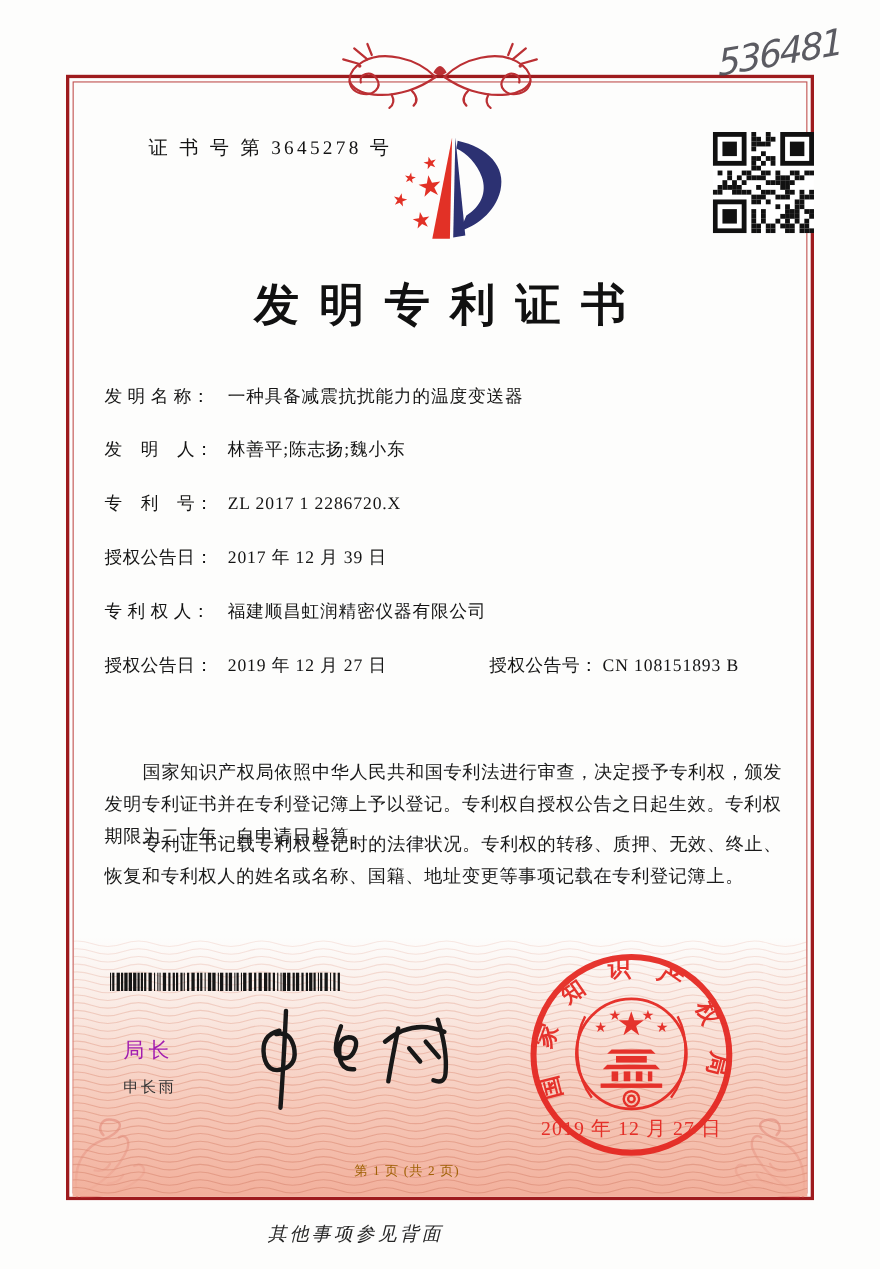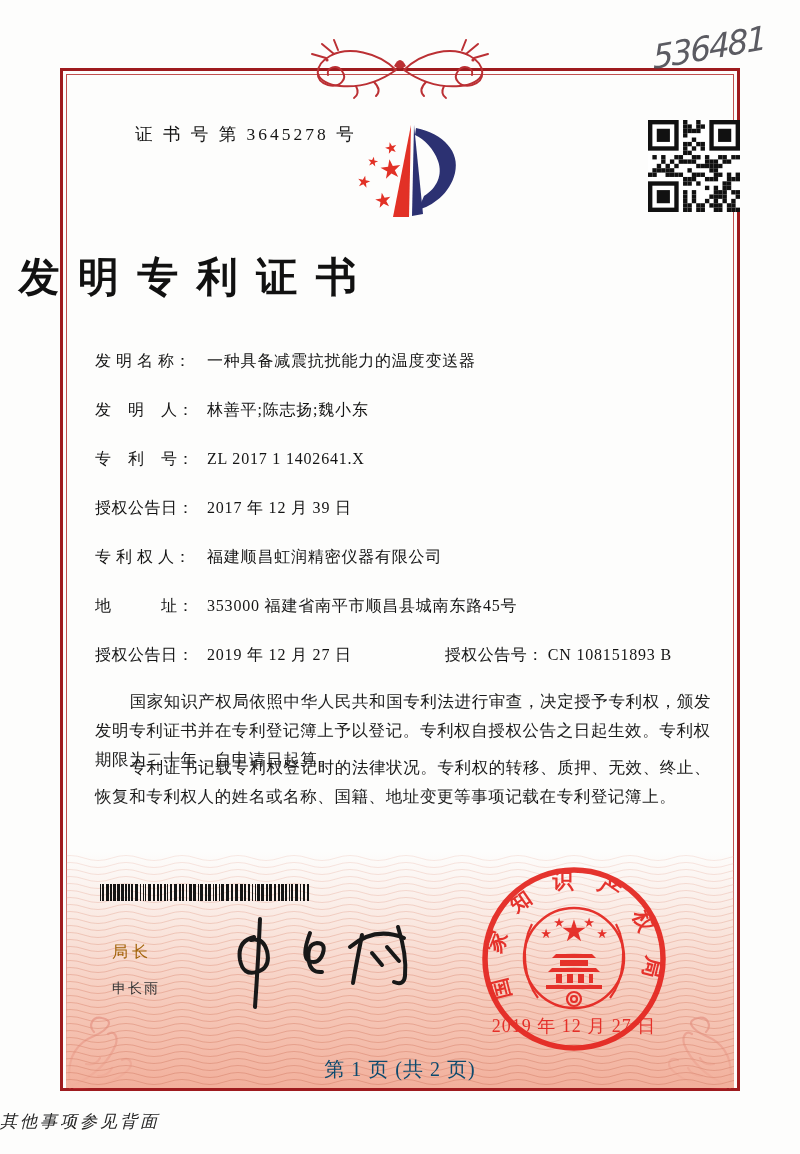--- a/index.html
+++ b/index.html
@@ -8,44 +8,44 @@
   .paper{position:relative;width:800px;height:1154px;background:#fdfdfc;}
   .abs{position:absolute;}
   
   .frame{left:60px;top:68px;width:674px;height:1017px;border:3px solid #9e1b1e;}
   .frame-inner{position:absolute;left:3px;top:3px;right:3px;bottom:3px;border:1px solid #c0504f;}
   
   .handnum{left:652px;top:28px;font-family:"DejaVu Sans",sans-serif;font-style:italic;
            font-size:33px;color:#45454d;transform:rotate(-10deg) skewX(-8deg);
            letter-spacing:-2px;opacity:.88;}
   .cert-no{left:96px;top:122px;font-size:17.5px;letter-spacing:3px;color:#141414;margin-left:39px;}
-  .title{left:0;top:250px;width:800px;font-size:41px;font-weight:bold;
+  .title{left:0;top:250px;width:800px;text-align:center;font-size:41px;font-weight:bold;
          letter-spacing:.45em;text-indent:.45em;color:#111;}
   
   .fields{left:95px;top:350px;width:630px;font-size:16px;color:#141414;}
   .frow{line-height:22px;margin-bottom:27px;white-space:nowrap;}
   .flabel{display:inline-block;width:108px;letter-spacing:.5px;}
   .fvalue{letter-spacing:.8px;}
   .grant2{margin-left:89px;width:auto;}
   
   .para{left:95px;width:620px;font-size:16.5px;line-height:29px;text-indent:2.1em;
         letter-spacing:.6px;color:#1a1a1a;margin:0;}
   .p1{top:687px;} .p2{top:753px;}
   
   .band{left:66px;top:852px;width:668px;height:236px;
         background:linear-gradient(180deg,rgba(247,223,214,0) 0%,rgba(246,206,191,.45) 30%,
                    rgba(244,187,168,.8) 65%,#f2b09c 100%);overflow:hidden;}
   .band svg{position:absolute;left:0;top:0;}
   .barcode{left:100px;top:884px;width:212px;height:17px;}
-  .signer-title{left:112px;top:942px;font-size:16px;font-family:"Liberation Sans",sans-serif;
-                color:#a16207;letter-spacing:4px;}
+  .signer-title{left:112px;top:942px;font-size:19px;font-family:"Liberation Sans",sans-serif;
+                color:#a21caf;letter-spacing:4px;}
   .signer-name{left:112px;top:980px;font-size:14px;font-family:"Liberation Sans",sans-serif;
                color:#333;letter-spacing:2px;}
-  .page-info{left:0;top:1056px;width:800px;text-align:center;font-size:20px;color:#0c4a6e;letter-spacing:1px;}
-  .footer-note{left:0;top:1110px;width:647px;font-size:17px;color:#262626;
+  .page-info{left:0;top:1056px;width:740px;text-align:center;font-size:12px;color:#a16207;letter-spacing:1px;}
+  .footer-note{left:0;top:1110px;width:647px;text-align:center;font-size:17px;color:#262626;
                letter-spacing:3px;font-style:italic;}
 </style>
 </head>
 <body>
 
 <div class="paper">
 
   <div class="abs frame">
     <div class="frame-inner"></div>
   </div>
@@ -247,33 +247,29 @@
     <div class="frow">
       <span class="flabel">发 明 名 称：</span>
       <span class="fvalue">一种具备减震抗扰能力的温度变送器</span>
     </div>
     <div class="frow">
       <span class="flabel">发　明　人：</span>
       <span class="fvalue">林善平;陈志扬;魏小东</span>
     </div>
     <div class="frow">
       <span class="flabel">专　利　号：</span>
-      <span class="fvalue">ZL 2017 1 1402641.X</span>
+      <span class="fvalue">ZL 2017 1 2286720.X</span>
     </div>
     <div class="frow">
       <span class="flabel">授权公告日：</span>
       <span class="fvalue">2017 年 12 月 39 日</span>
     </div>
     <div class="frow">
       <span class="flabel">专 利 权 人：</span>
       <span class="fvalue">福建顺昌虹润精密仪器有限公司</span>
-    </div>
-    <div class="frow">
-      <span class="flabel">地　　　址：</span>
-      <span class="fvalue">353000 福建省南平市顺昌县城南东路45号</span>
     </div>
     <div class="frow">
       <span class="flabel">授权公告日：</span>
       <span class="fvalue">2019 年 12 月 27 日</span>
       <span class="flabel grant2">授权公告号：</span>
       <span class="fvalue">CN 108151893 B</span>
     </div>
   </div>
 
   <p class="abs para p1">国家知识产权局依照中华人民共和国专利法进行审查，决定授予专利权，颁发发明专利证书并在专利登记簿上予以登记。专利权自授权公告之日起生效。专利权期限为二十年，自申请日起算。</p>

